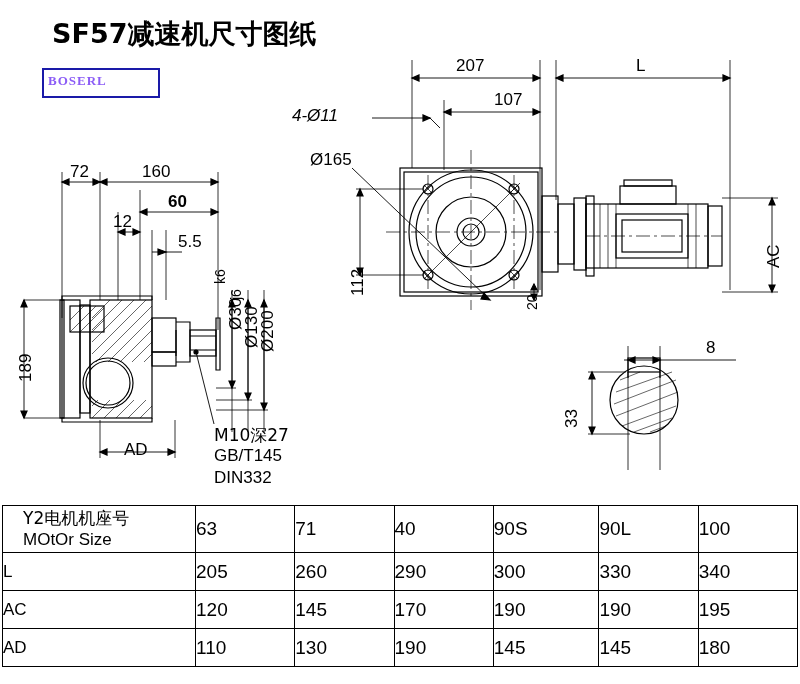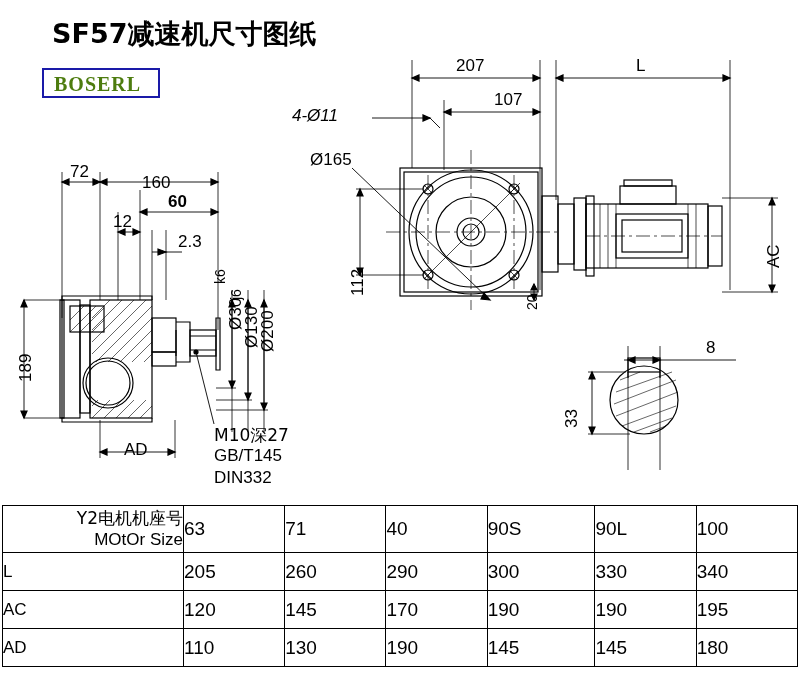--- a/index.html
+++ b/index.html
@@ -34,26 +34,26 @@
     position: absolute;
     left: 42px;
     top: 68px;
     width: 118px;
     height: 30px;
     border: 2px solid #1a1aa8;
     box-sizing: border-box;
   }
   .logo-text {
     position: absolute;
-    left: 10px;
+    left: 4px;
     top: 3px;
     font-family: "Liberation Serif", serif;
     font-weight: bold;
-    font-size: 20px;
-    color: #4d7c0f;
+    font-size: 13px;
+    color: #8b5cf6;
     letter-spacing: 1px;
   }
   svg.draw {
     position: absolute;
     left: 0;
     top: 0;
     width: 800px;
     height: 684px;
   }
   .lbl {
@@ -84,22 +84,22 @@
     padding: 0;
   }
   .tbl td.first {
     width: 172px;
     font-size: 17px;
     line-height: 20px;
   }
   .tbl td.head2 {
     font-size: 17px;
     line-height: 21px;
-    text-align: right;
-    padding-left: 8px;
+    text-align: left;
+    padding-left: 20px;
   }
   .tbl tr.hdr td { height: 46px; }
   .cn { font-family: "DejaVu Sans", sans-serif; }
 </style>
 </head>
 <body>
 
 <div id="root">
 
   <div class="title cn">SF57减速机尺寸图纸</div>
@@ -335,24 +335,24 @@
 
       <line x1="592" y1="372" x2="592" y2="434" stroke-width="0.9"></line>
       <path d="M592,372 l-3,7 l6,0 z" fill="#000"></path>
       <path d="M592,434 l-3,-7 l6,0 z" fill="#000"></path>
       <line x1="588" y1="372" x2="626" y2="372" stroke-width="0.8"></line>
       <line x1="588" y1="434" x2="630" y2="434" stroke-width="0.8"></line>
     </g>
   </svg>
 
   <div class="lbl" style="left:70px; top:162px;">72</div>
-  <div class="lbl" style="left:142px; top:162px;margin-top:11px;">160</div>
+  <div class="lbl" style="left:142px; top:162px;">160</div>
   <div class="lbl" style="left:168px; top:192px;font-weight:bold;">60</div>
   <div class="lbl" style="left:113px; top:212px;">12</div>
-  <div class="lbl" style="left:178px; top:232px;">2.3</div>
+  <div class="lbl" style="left:178px; top:232px;">5.5</div>
   <div class="lbl vert" style="left:16px; top:382px;">189</div>
   <div class="lbl" style="left:124px; top:440px;">AD</div>
 
   <div class="lbl vert" style="left:226px; top:330px;">Ø30</div>
   <div class="lbl small vert" style="left:212px; top:284px;">k6</div>
   <div class="lbl vert" style="left:242px; top:348px;">Ø130</div>
   <div class="lbl small vert" style="left:228px; top:300px;">j6</div>
   <div class="lbl vert" style="left:258px; top:352px;">Ø200</div>
 
   <div class="lbl cn" style="left:214px; top:424px;">M10深27</div>

